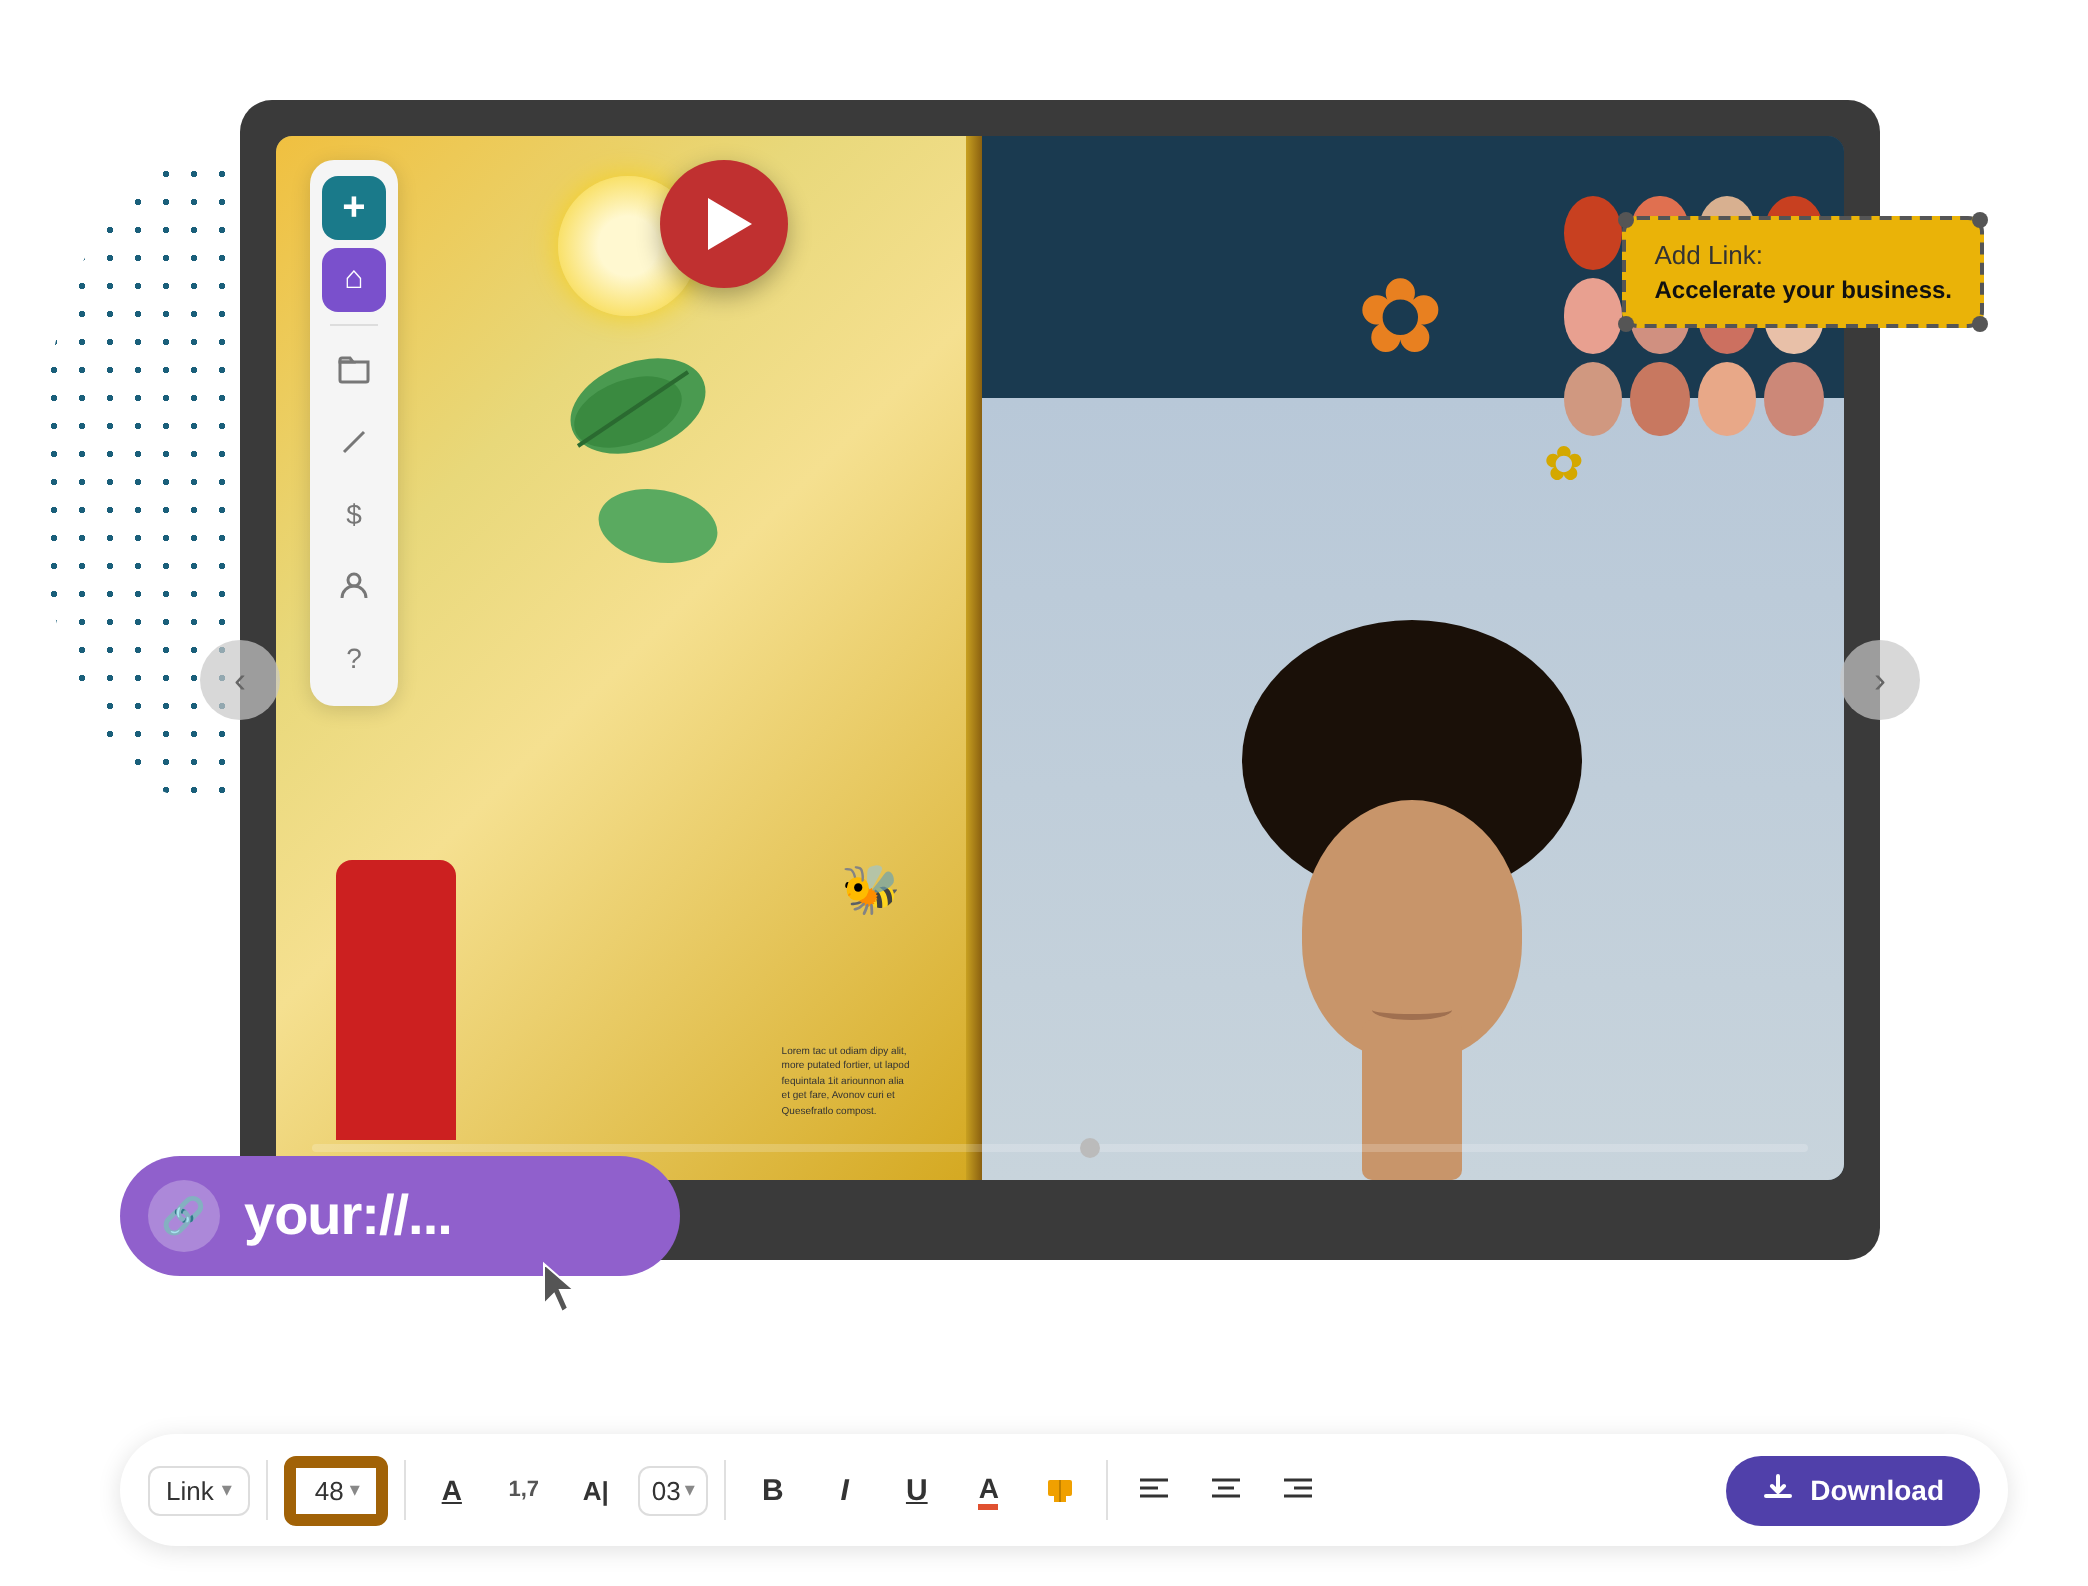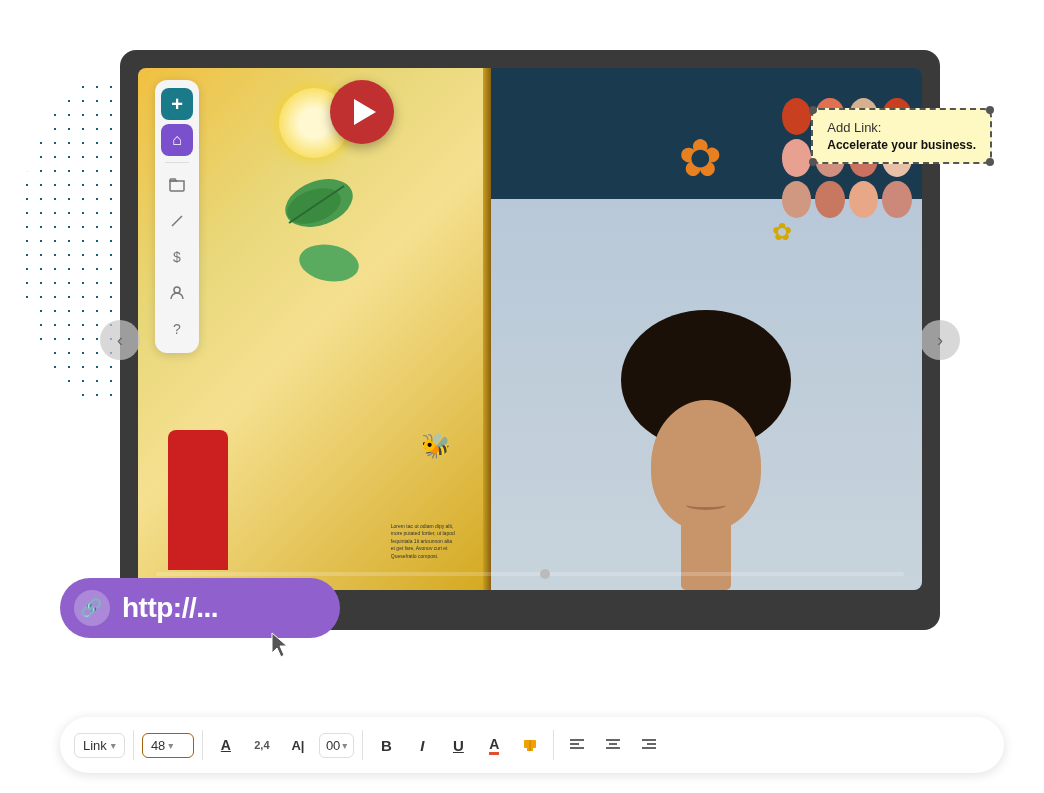--- a/index.html
+++ b/index.html
@@ -239,21 +239,21 @@
       border-bottom: 13px solid transparent;
       border-left: 22px solid #fff;
       margin-left: 5px;
     }
 
     
     .add-link-tooltip {
       position: absolute;
       top: 58px;
       right: 10px;
-      background: #fef9c3;
+      background: #eab308;
       border-radius: 8px;
       padding: 10px 14px;
       border: 2px dashed #555;
       z-index: 15;
       min-width: 160px;
     }
 
     .add-link-title {
       font-size: 13px;
       color: #333;
@@ -440,26 +440,27 @@
       cursor: pointer;
       font-size: 13px;
       color: #333;
     }
 
     .tb-size-select {
       display: flex;
       align-items: center;
       gap: 3px;
       padding: 4px 8px;
-      border: 1px solid #a16207;
+      border: 6px solid #a16207;
       border-radius: 6px;
       cursor: pointer;
       font-size: 13px;
       color: #333;
       min-width: 52px;
+      justify-content: flex-end;
     }
 
     .tb-divider {
       width: 1px;
       height: 30px;
       background: #e0e0e0;
       margin: 0 2px;
     }
 
     .tb-btn {
@@ -622,21 +623,21 @@
   <div class="add-link-subtitle">Accelerate your business.</div>
 
   <div class="handle" style="top:-4px;left:-4px;"></div>
   <div class="handle" style="top:-4px;right:-4px;"></div>
   <div class="handle" style="bottom:-4px;left:-4px;"></div>
   <div class="handle" style="bottom:-4px;right:-4px;"></div>
 </div>
 
 <div class="url-bar">
   <div class="url-icon">🔗</div>
-  <div class="url-text">http://...</div>
+  <div class="url-text">your://...</div>
 </div>
 
 <div class="cursor">
   <svg width="24" height="28" viewBox="0 0 24 28" fill="none">
     <path d="M4 2 L4 22 L9 17 L13 26 L16 24 L12 15 L19 15 Z" fill="#555" stroke="#fff" stroke-width="1"></path>
   </svg>
 </div>
 
 <div class="bottom-toolbar">
 
@@ -649,26 +650,26 @@
 
   <div class="tb-size-select">
     <span>48</span>
     <span class="chevron-down">▾</span>
   </div>
 
   <div class="tb-divider"></div>
 
   <div class="tb-btn" style="font-size:14px;text-decoration:underline;font-weight:bold;">A</div>
 
-  <div class="tb-btn" style="font-size:11px;color:#555;">2,4</div>
+  <div class="tb-btn" style="font-size:11px;color:#555;">1,7</div>
 
   <div class="tb-btn" style="font-size:13px;font-weight:bold;">A|</div>
 
   <div class="tb-dropdown">
-    <span>00</span>
+    <span>03</span>
     <span class="chevron-down">▾</span>
   </div>
 
   <div class="tb-divider"></div>
 
   <div class="tb-btn" style="font-weight:900;font-size:15px;">B</div>
   <div class="tb-btn" style="font-style:italic;font-size:15px;">I</div>
   <div class="tb-btn" style="text-decoration:underline;font-size:15px;">U</div>
   <div class="tb-btn" style="font-size:14px;">
     <span style="border-bottom:3px solid #e05030;">A</span>
@@ -700,13 +701,22 @@
   <div class="tb-btn">
     <svg width="16" height="14" viewBox="0 0 16 14">
         <line x1="1" y1="2" x2="15" y2="2" stroke="#333" stroke-width="1.5"></line>
         <line x1="6" y1="6" x2="15" y2="6" stroke="#333" stroke-width="1.5"></line>
         <line x1="1" y1="10" x2="15" y2="10" stroke="#333" stroke-width="1.5"></line>
       </svg>
   </div>
 
   <div class="tb-spacer"></div>
 
+  <button class="download-btn">
+    <span>
+      <svg width="16" height="16" viewBox="0 0 16 16" fill="none">
+        <path d="M8 2v8M5 7l3 3 3-3" stroke="#fff" stroke-width="2" stroke-linecap="round" stroke-linejoin="round"></path>
+        <path d="M2 12h12" stroke="#fff" stroke-width="2" stroke-linecap="round"></path>
+      </svg>
+    </span>
+    <span>Download</span>
+  </button>
 </div>
 
 </body></html>

